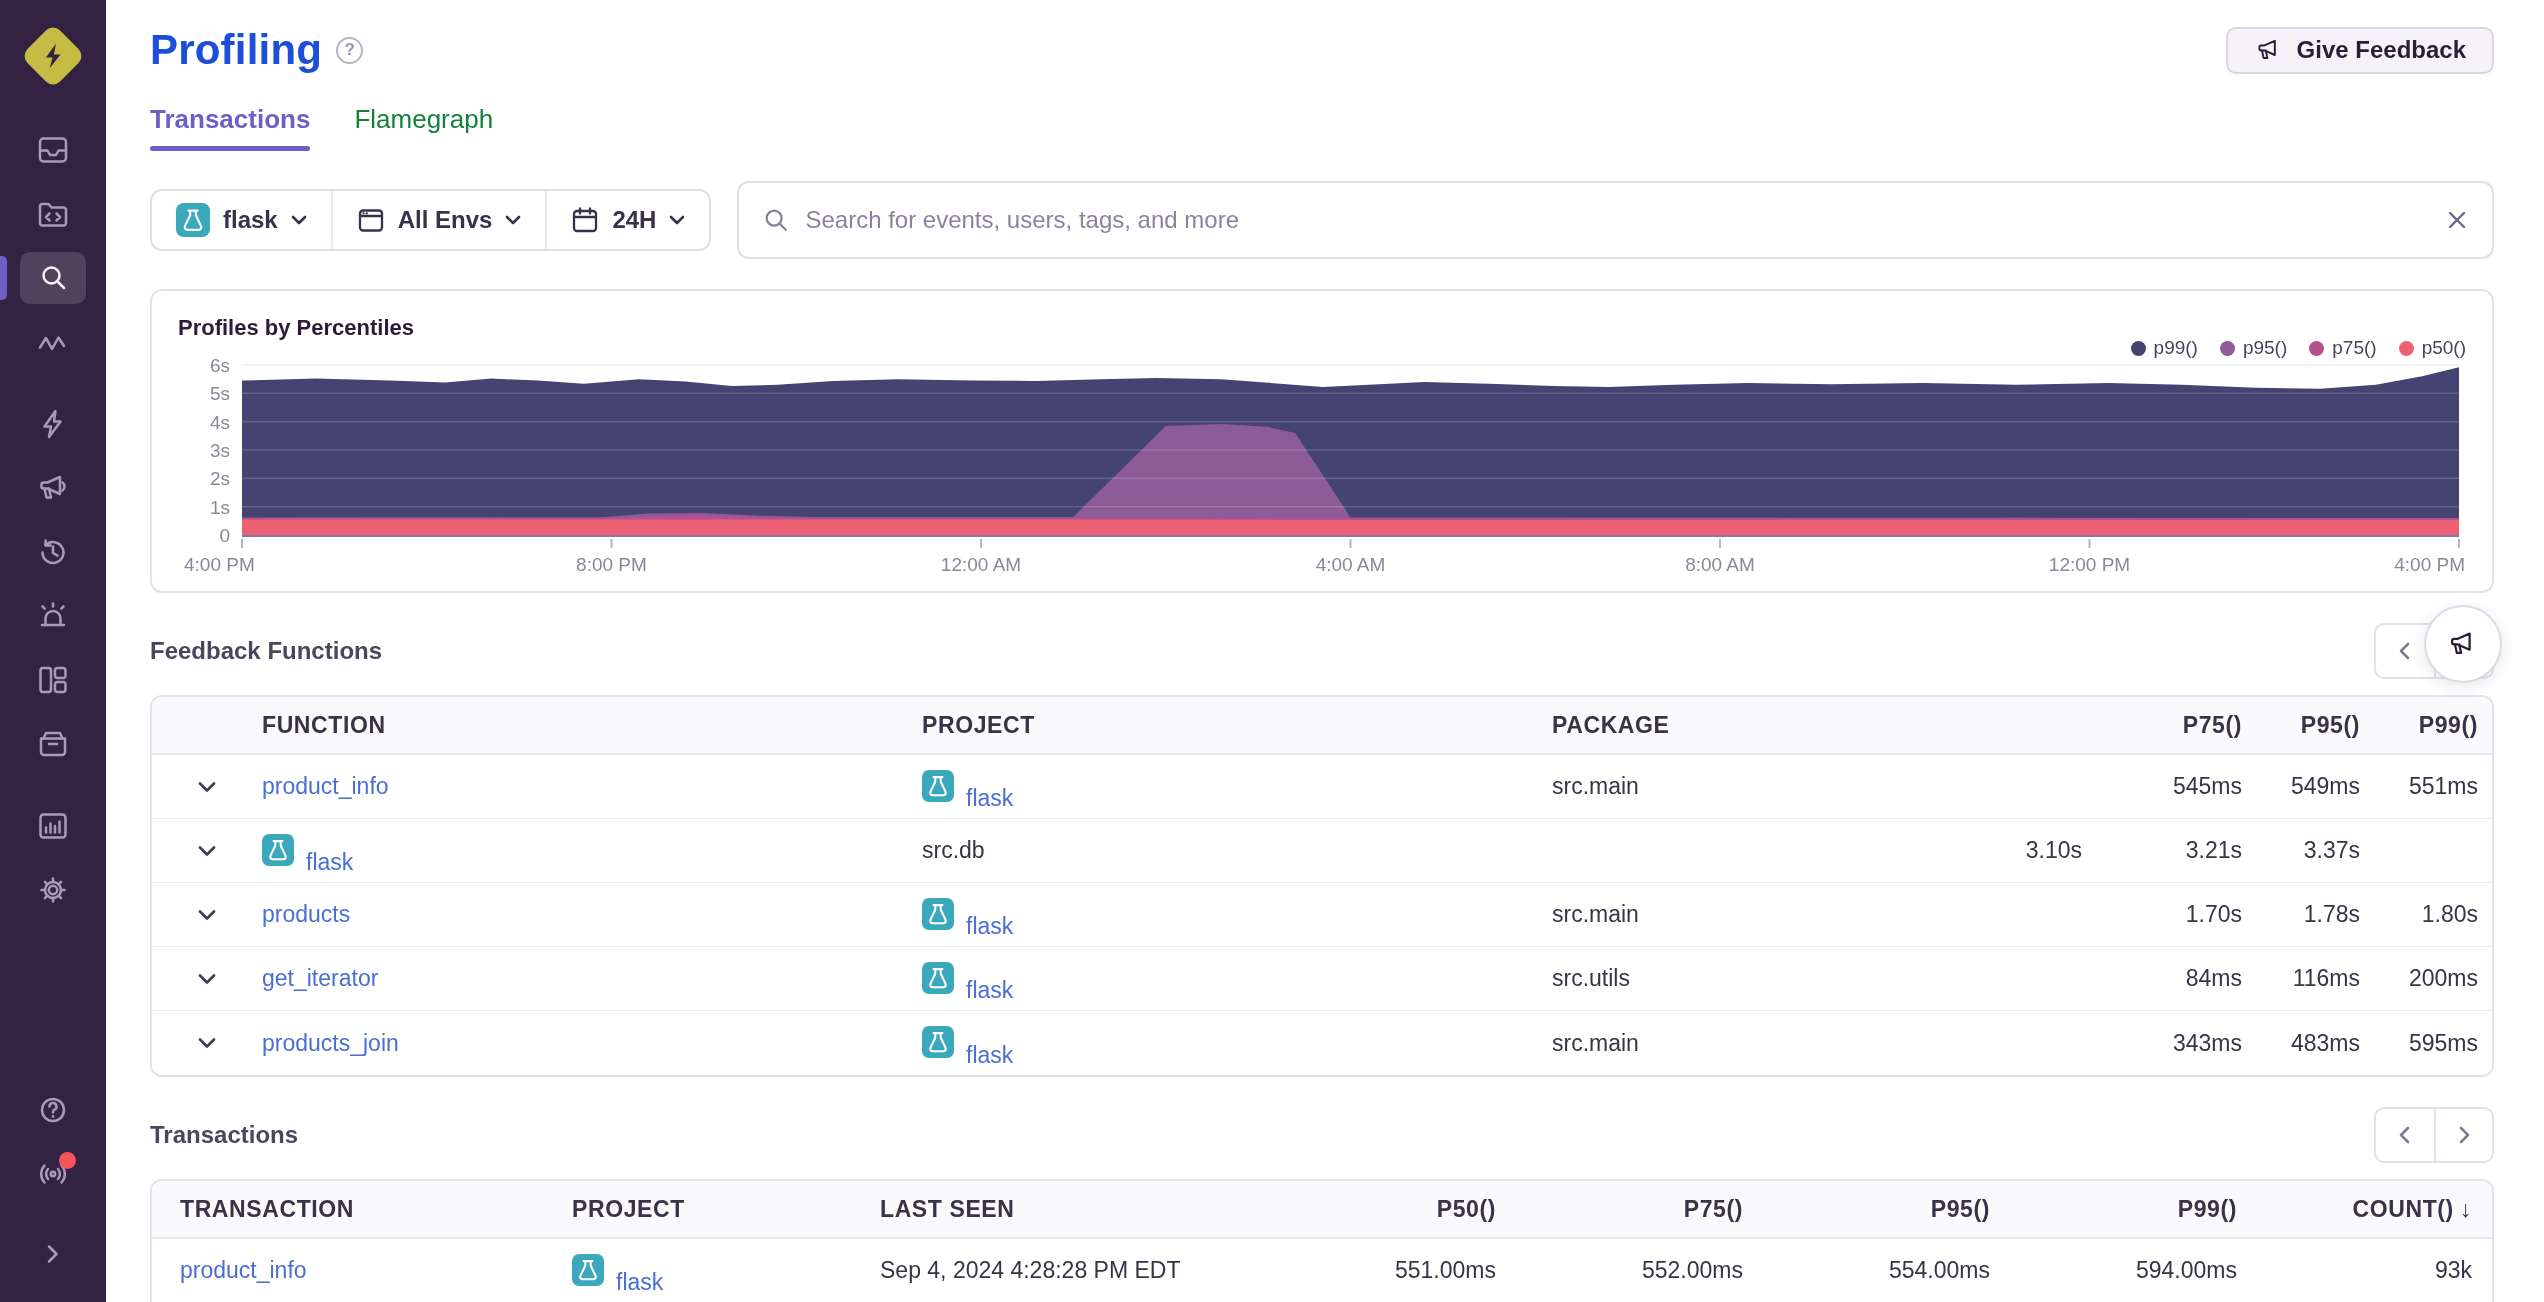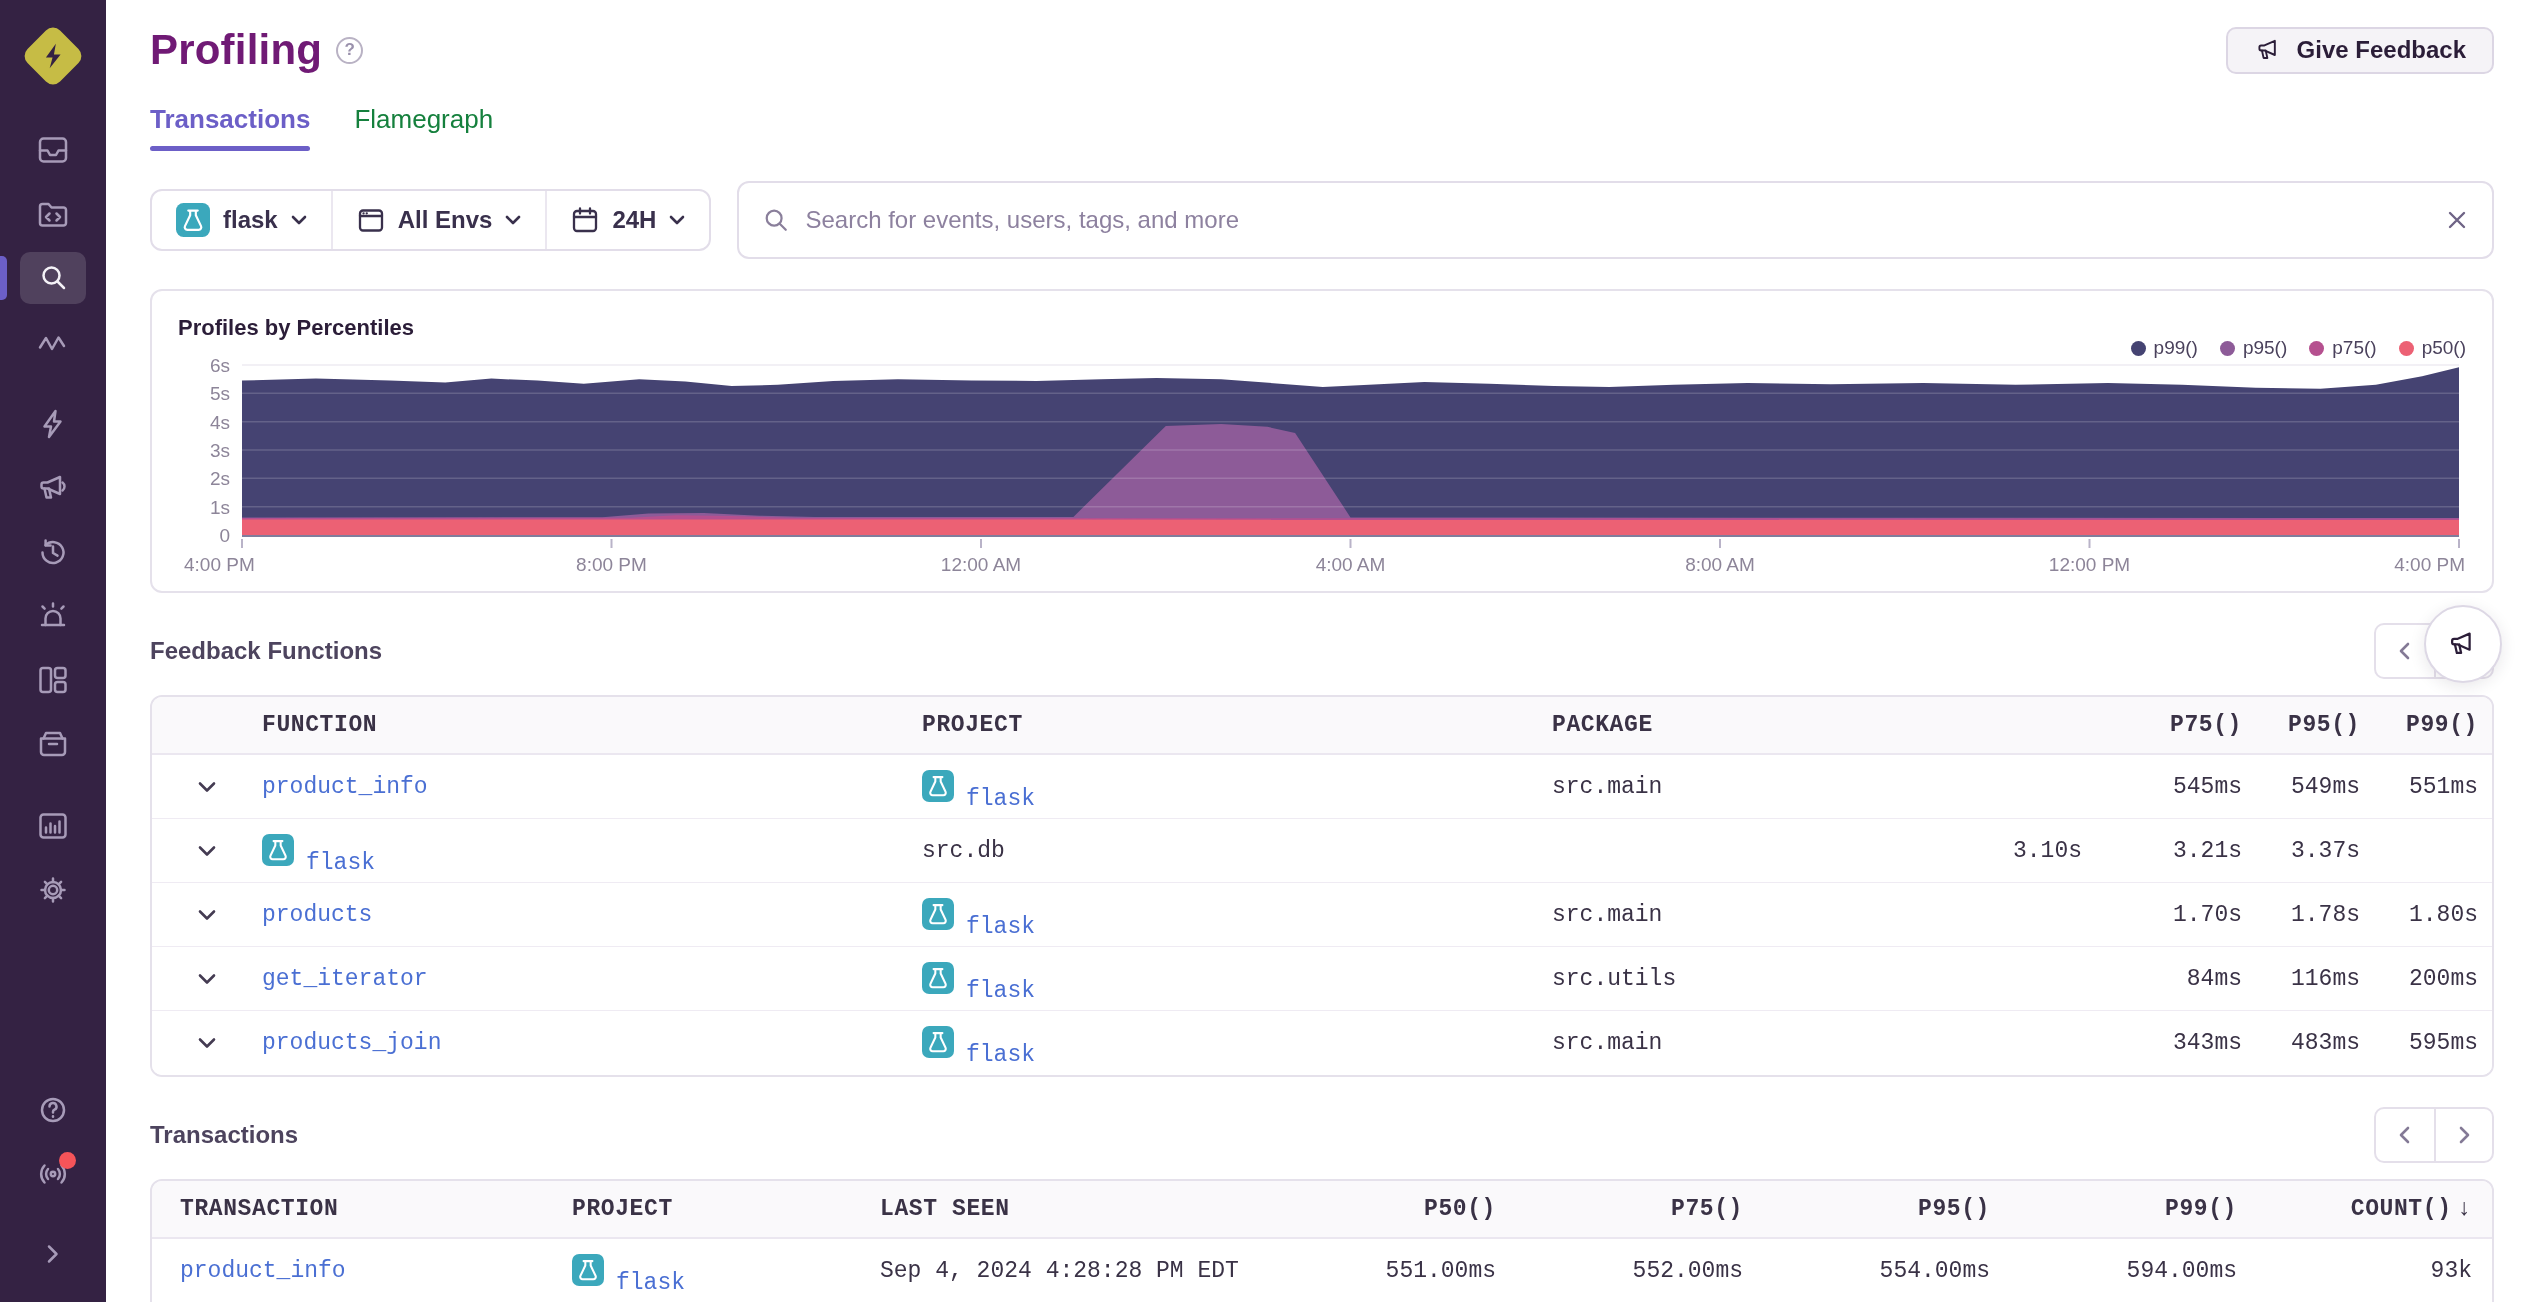--- a/index.html
+++ b/index.html
@@ -17,21 +17,21 @@
   .s-item.active svg { stroke:#F4F2F7; }
   .active-bar { position:absolute; left:0; width:7px; height:44px; background:#6C5FC7; border-radius:0 5px 5px 0; }
   .s-gap { height:18px; }
   .s-footer { margin-top:auto; display:flex; flex-direction:column; align-items:center; padding-bottom:16px; }
   .badge-dot { position:absolute; top:4px; right:10px; width:17px; height:17px; border-radius:50%; background:#F55459; }
 
   
   .main { flex:1; padding:26px 50px 0 44px; position:relative; min-width:0; }
 
   .hdr { display:flex; align-items:center; }
-  .hdr h1 { font-size:42px; font-weight:700; color:#701a75; letter-spacing:0.2px; }
+  .hdr h1 { font-size:42px; font-weight:700; color:#1d4ed8; letter-spacing:0.2px; }
   .help-circ { width:27px; height:27px; border:2.5px solid #B9B2C4; border-radius:50%; color:#9A91AC; font-size:17px; font-weight:700; display:flex; align-items:center; justify-content:center; margin-left:14px; cursor:pointer; }
   .give-feedback { margin-left:auto; height:47px; padding:0 26px; background:#F5F3F7; border:2px solid #DCD6E4; border-radius:10px; display:flex; align-items:center; gap:13px; font-size:24px; font-weight:700; color:#2B1D38; cursor:pointer; }
   .give-feedback svg { stroke:#2B1D38; fill:none; stroke-width:2.3; stroke-linecap:round; stroke-linejoin:round; }
 
   .tabs { display:flex; gap:44px; margin-top:30px; }
   .tab { font-size:26px; color:#15803d; padding-bottom:16px; position:relative; cursor:pointer; }
   .tab.active { color:#6C5FC7; font-weight:600; }
   .tab.active::after { content:""; position:absolute; left:0; right:0; bottom:0; height:5px; border-radius:3px; background:#6C5FC7; }
 
   .filters { display:flex; gap:26px; margin-top:30px; align-items:center; }
@@ -59,21 +59,21 @@
   
   .section-head { display:flex; align-items:center; margin-top:30px; position:relative; }
   .section-head h2 { font-size:24px; font-weight:600; color:#4D445E; }
   .pager { margin-left:auto; display:flex; border:2px solid #E4DFEA; border-radius:10px; overflow:hidden; background:#fff; }
   .pager .pg { width:58px; height:52px; display:flex; align-items:center; justify-content:center; cursor:pointer; }
   .pager .pg + .pg { border-left:2px solid #E4DFEA; }
   .pager svg { stroke:#847A96; fill:none; stroke-width:2.6; stroke-linecap:round; stroke-linejoin:round; }
   .float-feedback { position:absolute; right:-8px; top:-18px; width:78px; height:78px; border-radius:50%; background:#fff; border:2px solid #DDD8E5; box-shadow:0 4px 16px rgba(43,34,51,0.10); display:flex; align-items:center; justify-content:center; z-index:5; cursor:pointer; }
   .float-feedback svg { stroke:#2B1D38; fill:none; stroke-width:2.4; stroke-linecap:round; stroke-linejoin:round; }
 
-  .tcard { margin-top:16px; border:2px solid #E5E1EB; border-radius:12px; overflow:hidden; background:#fff;font-family:Liberation Mono, monospace; }
+  .tcard { margin-top:16px; border:2px solid #E5E1EB; border-radius:12px; overflow:hidden; background:#fff; }
   .t-head { background:#FAF9FB; border-bottom:2px solid #EBE7F0; height:58px; font-size:18.5px; font-weight:700; letter-spacing:0.6px; color:#6E6486; text-transform:uppercase; }
   .t-row { height:64px; border-bottom:1.5px solid #EFEBF3; background:#fff; }
   .t-row:last-child { border-bottom:none; }
   .sf-grid { display:grid; grid-template-columns:110px 660px 630px 1fr 160px 118px 118px; align-items:center; padding-right:14px; }
   .tx-grid { display:grid; grid-template-columns:420px 308px 1fr 247px 247px 247px 247px 235px; align-items:center; padding-right:20px; }
   .tx-grid > :first-child { padding-left:28px; }
   .cell { font-size:23px; color:#3A3246; white-space:nowrap; overflow:hidden; }
   .c-num { text-align:right; }
   .c-exp { display:flex; justify-content:center; cursor:pointer; }
   .c-exp svg { stroke:#443B52; fill:none; stroke-width:2.6; stroke-linecap:round; stroke-linejoin:round; }

